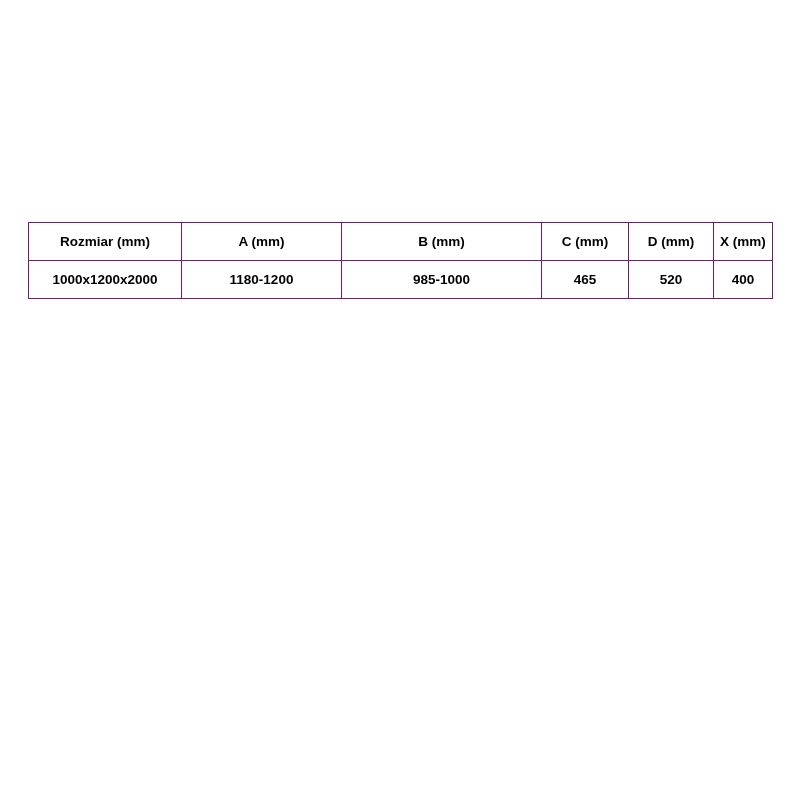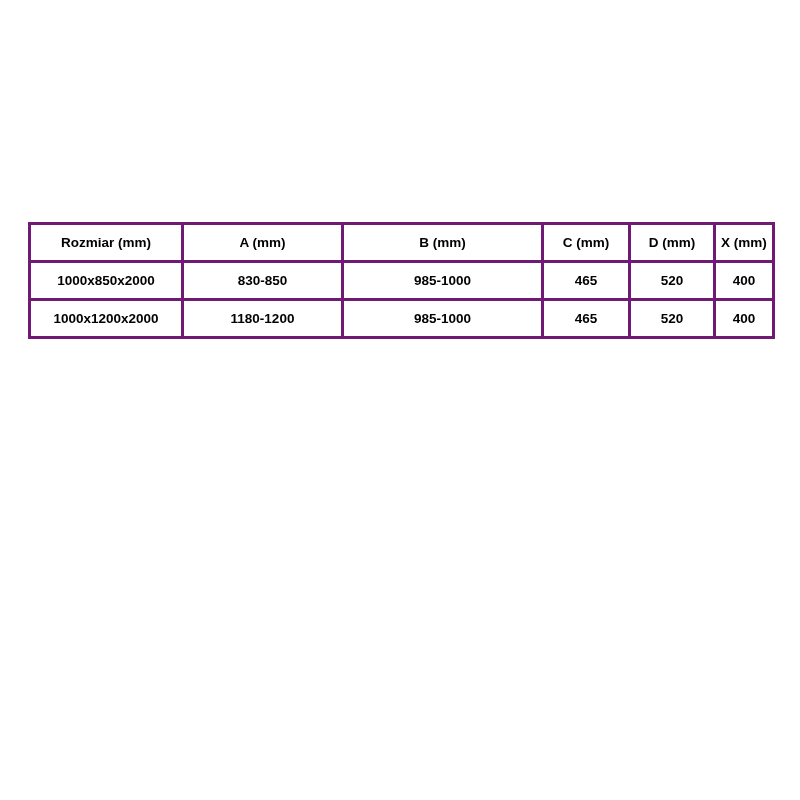--- a/index.html
+++ b/index.html
@@ -20,21 +20,21 @@
     top: 222px;
     width: 744px;
   }
   table.spec-table {
     border-collapse: collapse;
     width: 744px;
     table-layout: fixed;
   }
   table.spec-table th,
   table.spec-table td {
-    border: 3px solid #701a75;
+    border: 1px solid #701a75;
     text-align: center;
     vertical-align: middle;
     font-size: 13.5px;
     height: 38px;
     padding: 8px 4px;
     box-sizing: border-box;
     white-space: nowrap;
     overflow: hidden;
   }
   table.spec-table th {
@@ -74,28 +74,20 @@
         <th>Rozmiar (mm)</th>
         <th>A (mm)</th>
         <th>B (mm)</th>
         <th>C (mm)</th>
         <th>D (mm)</th>
         <th>X (mm)</th>
       </tr>
     </thead>
     <tbody>
       <tr>
-        <td class="size-cell">1000x850x2000</td>
-        <td class="value-cell">830-850</td>
-        <td class="value-cell">985-1000</td>
-        <td class="value-cell">465</td>
-        <td class="value-cell">520</td>
-        <td class="value-cell">400</td>
-      </tr>
-      <tr>
         <td class="size-cell">1000x1200x2000</td>
         <td class="value-cell">1180-1200</td>
         <td class="value-cell">985-1000</td>
         <td class="value-cell">465</td>
         <td class="value-cell">520</td>
         <td class="value-cell">400</td>
       </tr>
     </tbody>
   </table>
 </div>

